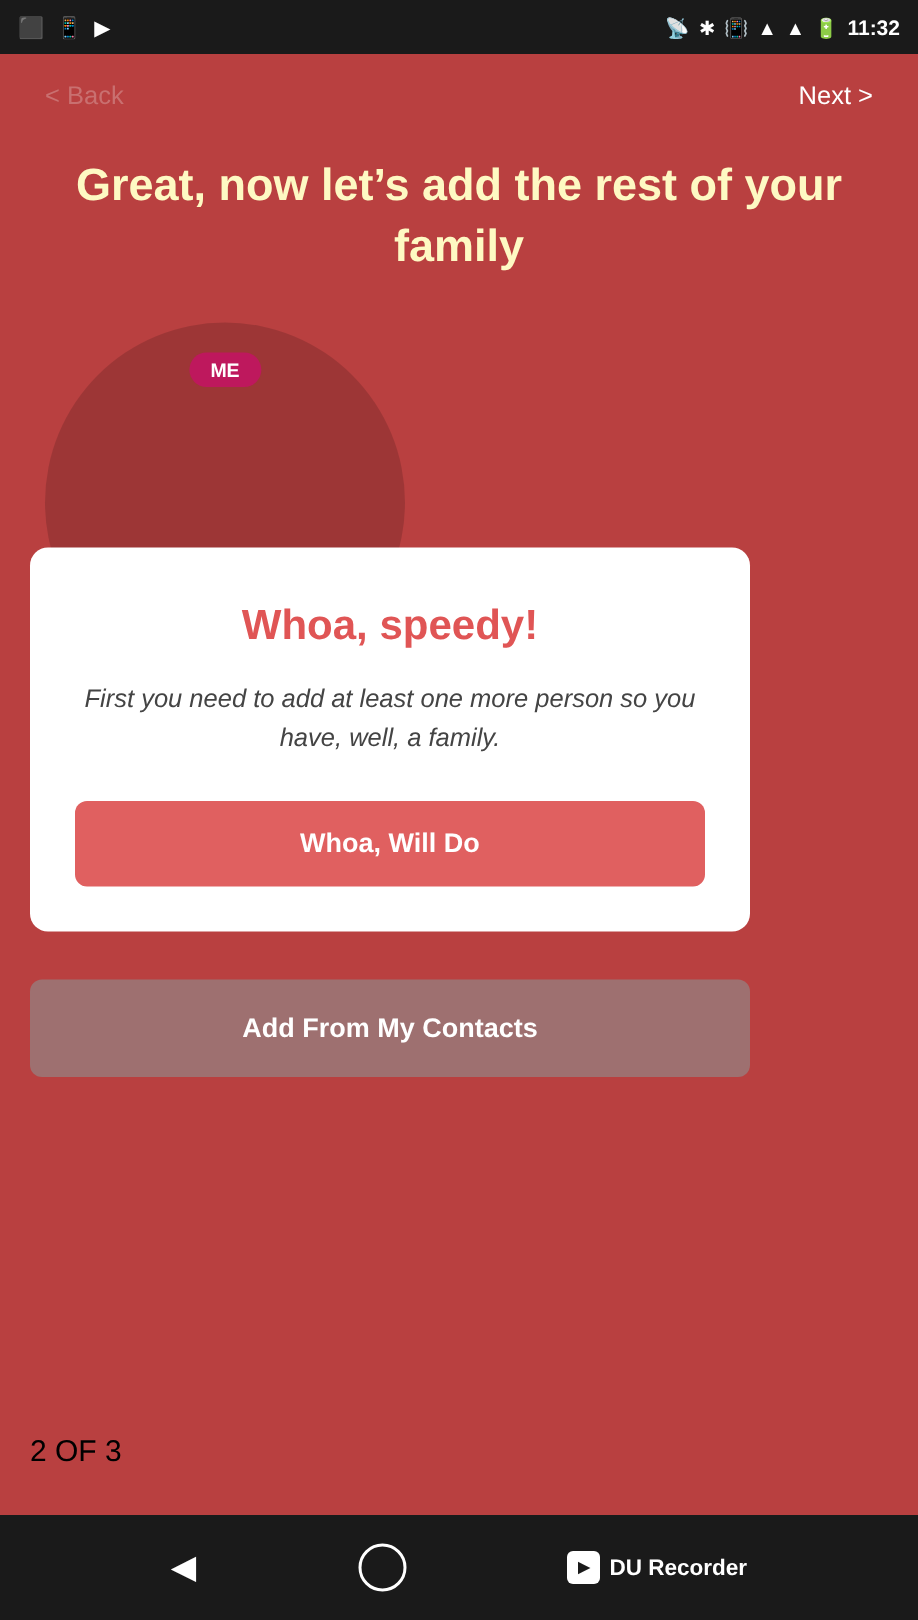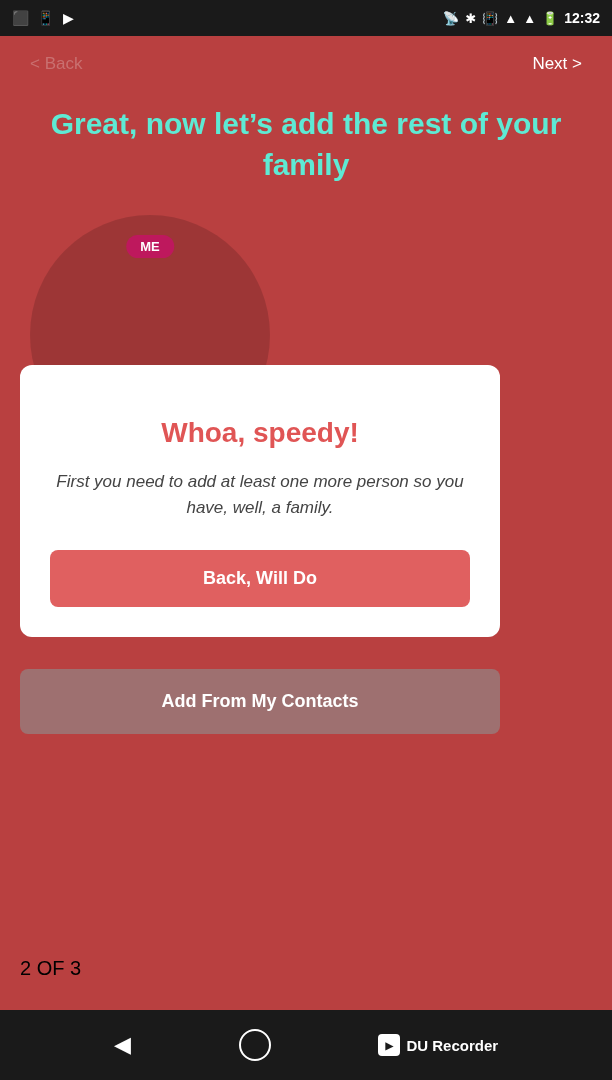--- a/index.html
+++ b/index.html
@@ -83,21 +83,21 @@
       color: #ffffff;
       font-size: 17px;
       display: flex;
       align-items: center;
       gap: 2px;
       cursor: pointer;
     }
 
     
     .title {
-      color: #5eead4;
+      color: #fef9c3;
       font-size: 30px;
       font-weight: 700;
       text-align: center;
       margin-top: 20px;
       line-height: 1.35;
       padding: 0 20px;
     }
 
     
     .circle-area {
@@ -129,21 +129,21 @@
       font-weight: 700;
       border-radius: 12px;
       padding: 4px 14px;
       z-index: 10;
     }
 
     
     .modal-card {
       background: #fff;
       border-radius: 12px;
-      padding: 52px 30px 30px;
+      padding: 36px 30px 30px;
       width: 480px;
       max-width: 100%;
       text-align: center;
       position: relative;
       z-index: 20;
       margin-top: -100px;
     }
 
     .modal-title {
       color: #e05555;
@@ -249,21 +249,21 @@
     <span class="status-icon">📱</span>
     <span class="status-icon">▶</span>
   </div>
   <div class="status-bar-right">
     <span>📡</span>
     <span>✱</span>
     <span>📳</span>
     <span>▲</span>
     <span>▲</span>
     <span>🔋</span>
-    <span class="time">12:32</span>
+    <span class="time">11:32</span>
   </div>
 </div>
 
 <div class="main-content">
 
   <div class="nav-bar">
     <div class="back-btn">
       <span>&lt; Back</span>
     </div>
     <div class="next-btn">
@@ -274,21 +274,21 @@
   <div class="title">Great, now let’s add the rest of your family</div>
 
   <div class="circle-area">
     <div class="big-circle"></div>
     <div class="me-badge">ME</div>
   </div>
 
   <div class="modal-card">
     <div class="modal-title">Whoa, speedy!</div>
     <div class="modal-body">First you need to add at least one more person so you have, well, a family.</div>
-    <button class="okay-btn">Back, Will Do</button>
+    <button class="okay-btn">Whoa, Will Do</button>
   </div>
 
   <button class="contacts-btn">Add From My Contacts</button>
 
   <div class="page-indicator">2 OF 3</div>
 
 </div>
 
 <div class="bottom-bar">
   <span class="bottom-btn">◀</span>

